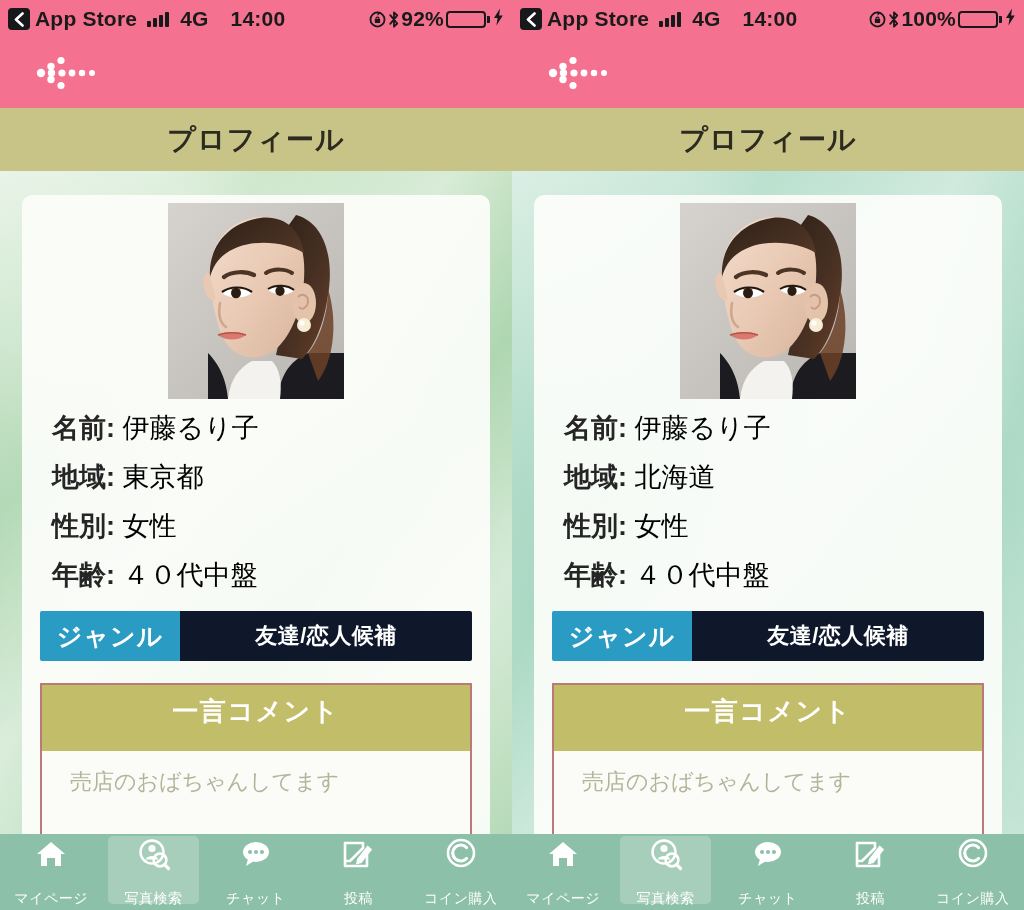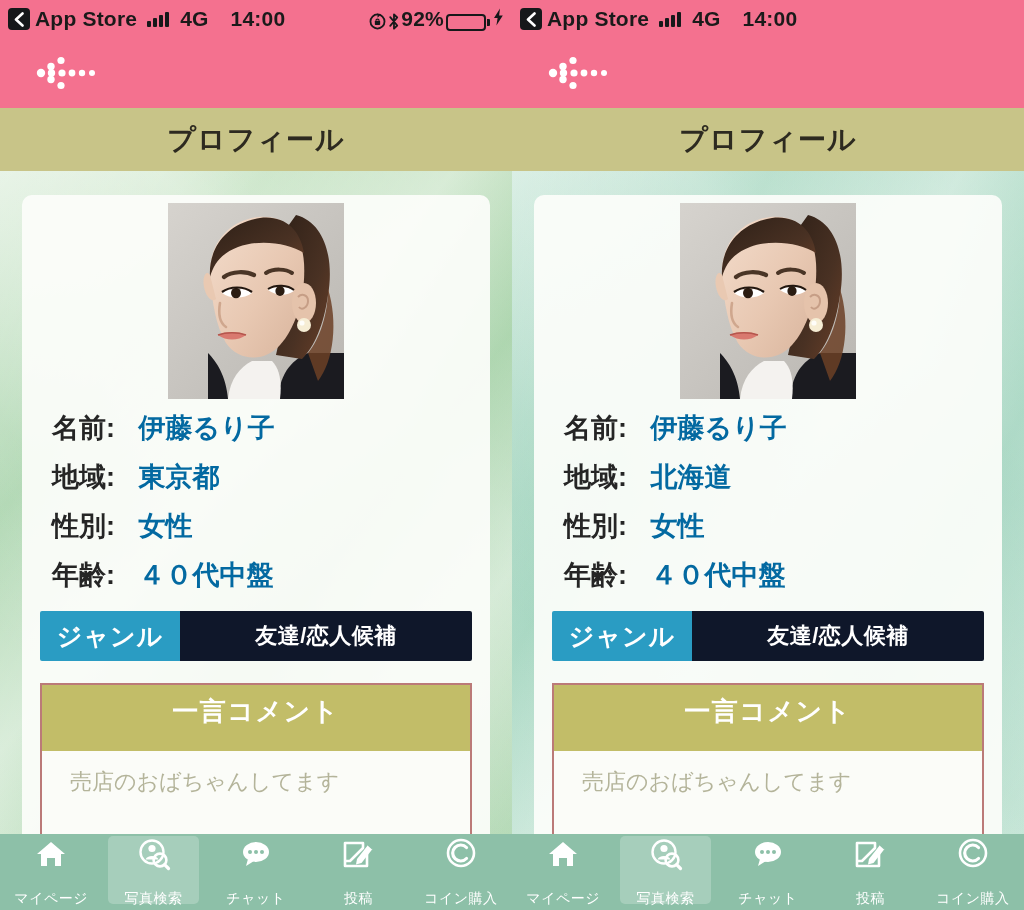--- a/index.html
+++ b/index.html
@@ -61,21 +61,21 @@
   }
   .sb-signal i { display:block; width: 4px; background:#16181a; border-radius:1px; }
   .sb-signal i:nth-child(1){height:6px;}
   .sb-signal i:nth-child(2){height:9px;}
   .sb-signal i:nth-child(3){height:12px;}
   .sb-signal i:nth-child(4){height:15px;}
   .sb-net { margin-right: 22px; }
   .sb-time { margin-right: auto; }
   .sb-right {
     display: flex;
-    align-items: flex-end;
+    align-items: center;
     gap: 1px;
     white-space: nowrap;
   }
   .sb-lock svg, .sb-bt svg { display:block; }
   .sb-batt {
     display: inline-flex;
     align-items: center;
     margin-left: 1px;
   }
   .sb-batt-body {
@@ -184,23 +184,22 @@
     line-height: 1;
     margin-bottom: 22px;
     white-space: nowrap;
     color: #3a3a3a;
   }
   .field .flabel {
     font-weight: bold;
     color: #252525;
   }
   .field .fvalue {
-    color: #0369a1;
-    font-weight: bold;
-    margin-left: 16px;
+    color: #000000;
+    font-weight: normal;
   }
 
   
   .genre-row {
     display: flex;
     margin-top: 6px;
     height: 50px;
     border-radius: 2px;
     overflow: hidden;
   }
@@ -509,20 +508,45 @@
       </span>
       <span class="sb-carrier">App Store</span>
       <span class="sb-signal">
           <i></i>
           <i></i>
           <i></i>
           <i></i>
         </span>
       <span class="sb-net">4G</span>
       <span class="sb-time">14:00</span>
+      <span class="sb-right">
+        <span class="sb-lock">
+          <svg width="19" height="19" viewBox="0 0 20 20">
+              <circle cx="10" cy="10" r="7.4" fill="none" stroke="#16181a" stroke-width="1.9"></circle>
+              <path d="M10 3.6 L10 1.2 L12.6 3.6 L10 6.0 Z" fill="#16181a"></path>
+              <rect x="7.2" y="9.2" width="5.6" height="4.6" rx="0.8" fill="#16181a"></rect>
+              <path d="M8.3 9.2 a1.7 1.7 0 0 1 3.4 0" fill="none" stroke="#16181a" stroke-width="1.2"></path>
+            </svg>
+        </span>
+        <span class="sb-bt">
+          <svg width="12" height="19" viewBox="0 0 12 20">
+              <path d="M2 5.4 L9.4 14.2 L6 17.6 L6 2.4 L9.4 5.8 L2 14.6" fill="none" stroke="#16181a" stroke-width="1.9" stroke-linejoin="round" stroke-linecap="round"></path>
+            </svg>
+        </span>
+        <span>100%</span>
+        <span class="sb-batt">
+          <span class="sb-batt-body"><span class="sb-batt-fill" style="width:100%"></span></span>
+          <span class="sb-batt-cap"></span>
+        </span>
+        <span class="sb-bolt">
+          <svg width="11" height="18" viewBox="0 0 11 18">
+              <path d="M7 0.5 L1 10 L4.6 10 L3.4 17.5 L9.8 7.6 L6.1 7.6 Z" fill="#16181a"></path>
+            </svg>
+        </span>
+      </span>
     </div>
 
     <div class="navbar">
       <span class="nav-back">
         <svg width="62" height="34" viewBox="0 0 62 34">
           <circle cx="5" cy="17" r="4.2" fill="#ffffff"></circle>
           <circle cx="15" cy="10.5" r="3.7" fill="#ffffff"></circle>
             <circle cx="15" cy="23.5" r="3.7" fill="#ffffff"></circle>
           <circle cx="15.5" cy="17" r="3.7" fill="#ffffff"></circle>
           <circle cx="25" cy="4.5" r="3.6" fill="#ffffff"></circle>

